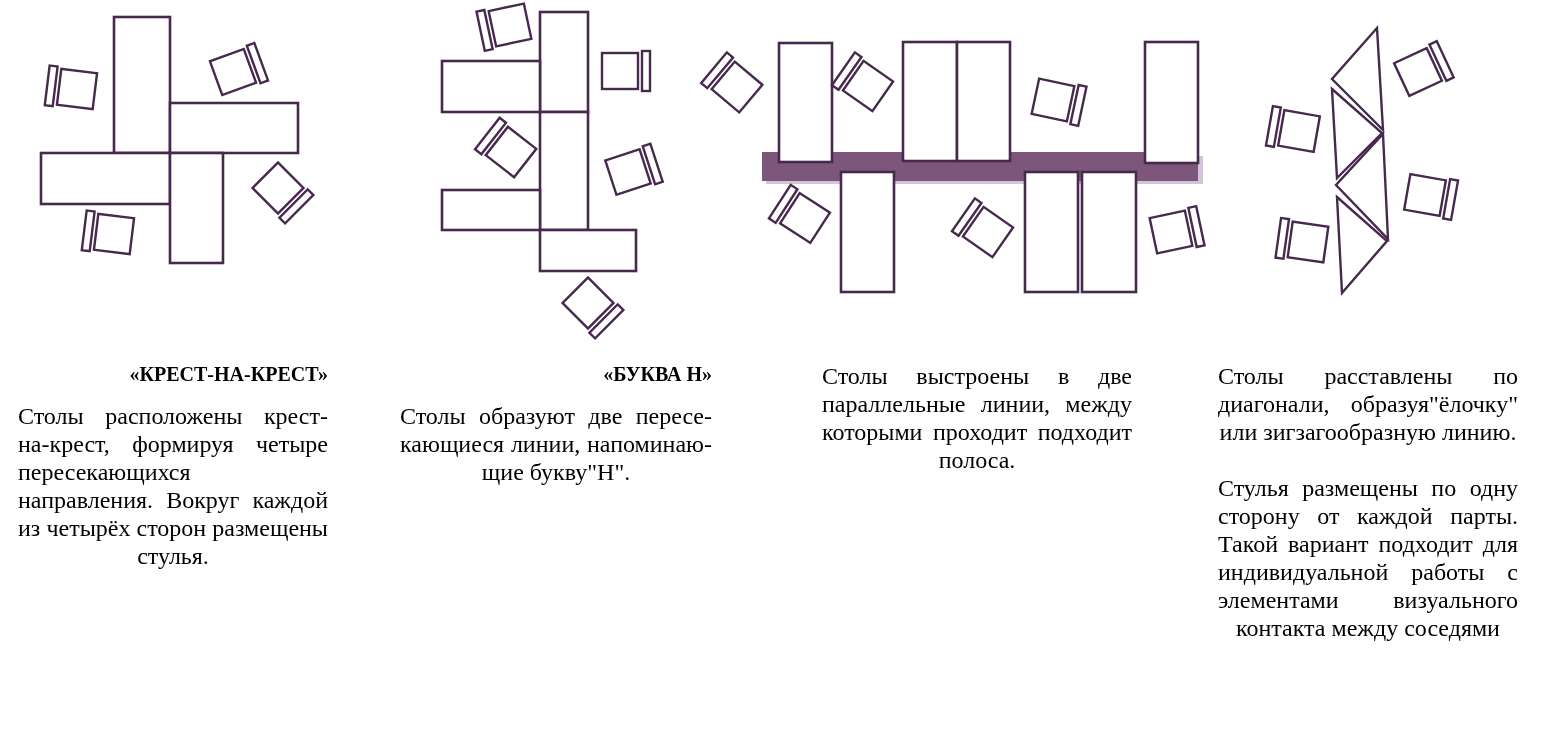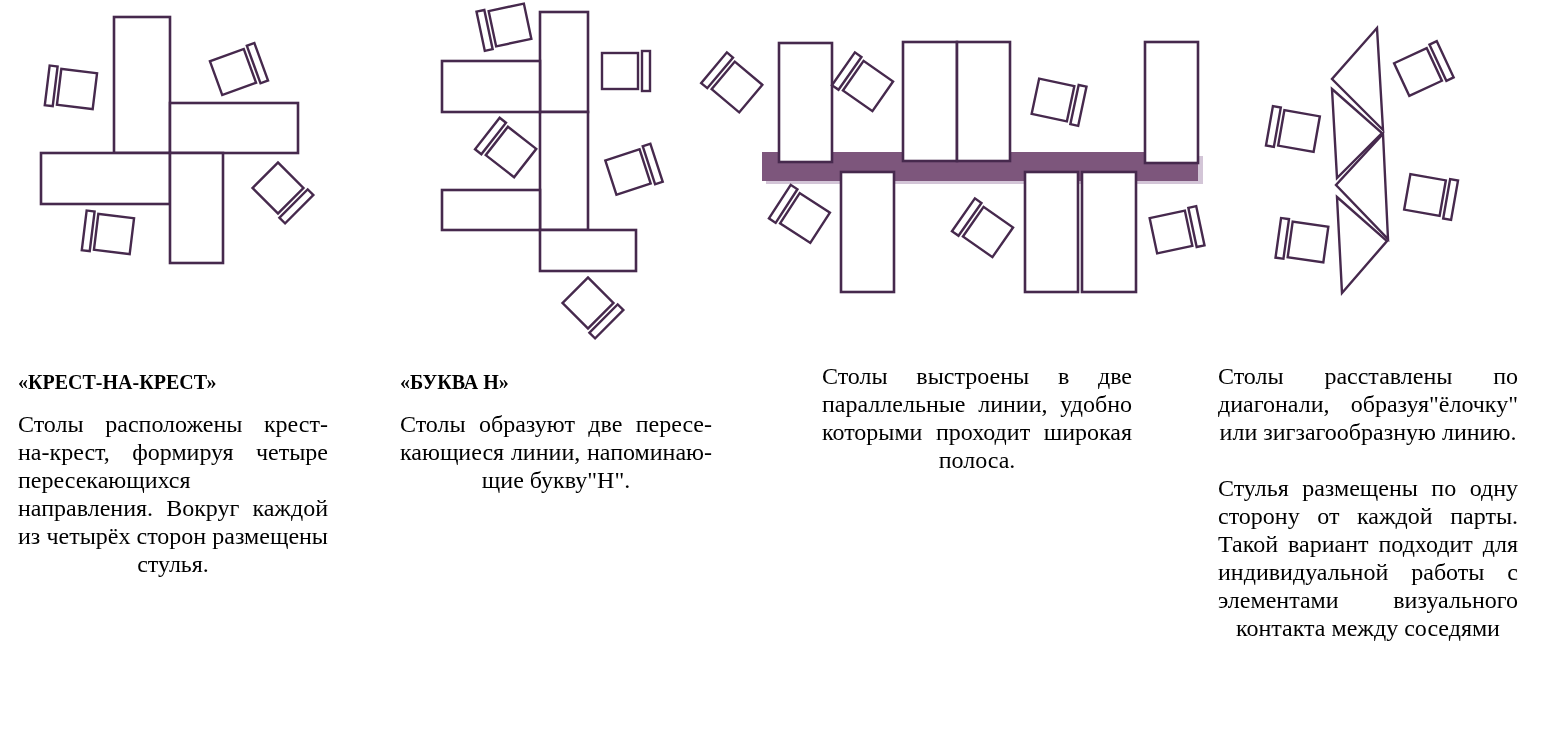--- a/index.html
+++ b/index.html
@@ -10,21 +10,21 @@
     color:var(--text,#000);
   }
   svg{position:absolute;overflow:visible;}
   .tbl{fill:var(--tablefill,#fff);stroke:var(--outline,#46294d);stroke-width:2.6;}
   .tri{fill:var(--tablefill,#fff);stroke:var(--outline,#46294d);stroke-width:2.4;stroke-linejoin:miter;}
   .cpart{fill:var(--tablefill,#fff);stroke:var(--outline,#46294d);stroke-width:2.4;}
   .band-dark{fill:var(--band,#7d567c);}
   .band-light{fill:var(--bandlight,#d3c5d7);}
   .col{position:absolute;top:362px;}
   .ltitle{
-    text-align:left;font-size:20px;line-height:24px;margin:8px 0 16px 0;
+    text-align:right;font-size:20px;line-height:24px;margin:0 0 16px 0;
     white-space:nowrap;
   }
   .ldesc p{
     margin:0;font-size:24px;line-height:28px;
     text-align:justify;text-align-last:center;
     hyphens:manual;
   }
   .ldesc p + p{margin-top:28px;}
 </style>
 </head>
@@ -107,21 +107,21 @@
 
   <div class="col" style="left:400px;width:312px">
     <h3 class="ltitle">«БУКВА Н»</h3>
     <div class="ldesc">
       <p>Столы образуют две пересе­кающиеся линии, напоминаю­щие букву"Н".</p>
     </div>
   </div>
 
   <div class="col" style="left:822px;width:310px">
     <div class="ldesc">
-      <p>Столы выстроены в две параллельные линии, удобно которыми проходит широкая полоса.</p>
+      <p>Столы выстроены в две параллельные линии, между которыми проходит подходит полоса.</p>
     </div>
   </div>
 
   <div class="col" style="left:1218px;width:300px">
     <div class="ldesc">
       <p>Столы расставлены по диаго­нали, образуя"ёлочку" или зигзагообразную линию.</p>
       <p>Стулья размещены по одну сторону от каждой парты. Такой вариант подходит для индивидуальной работы с элементами визуального контакта между соседями</p>
     </div>
   </div>
 

